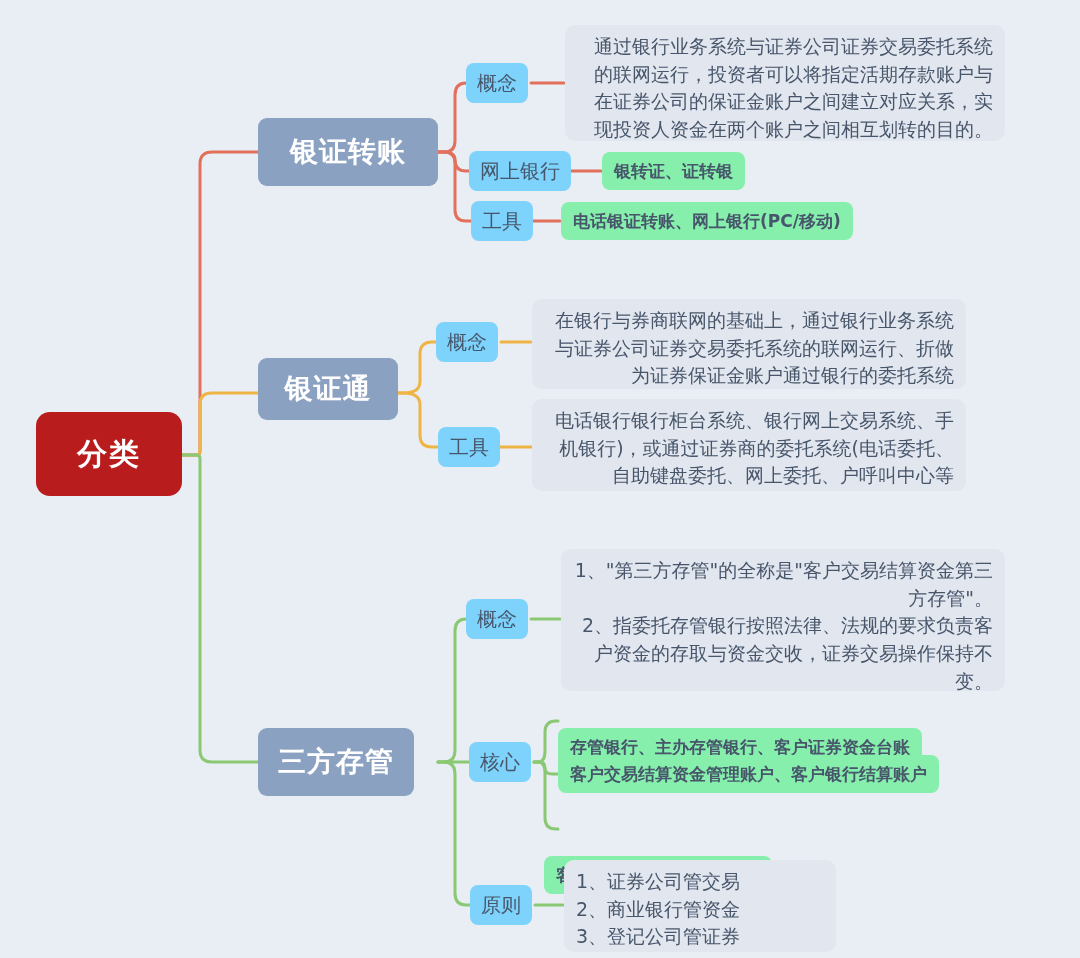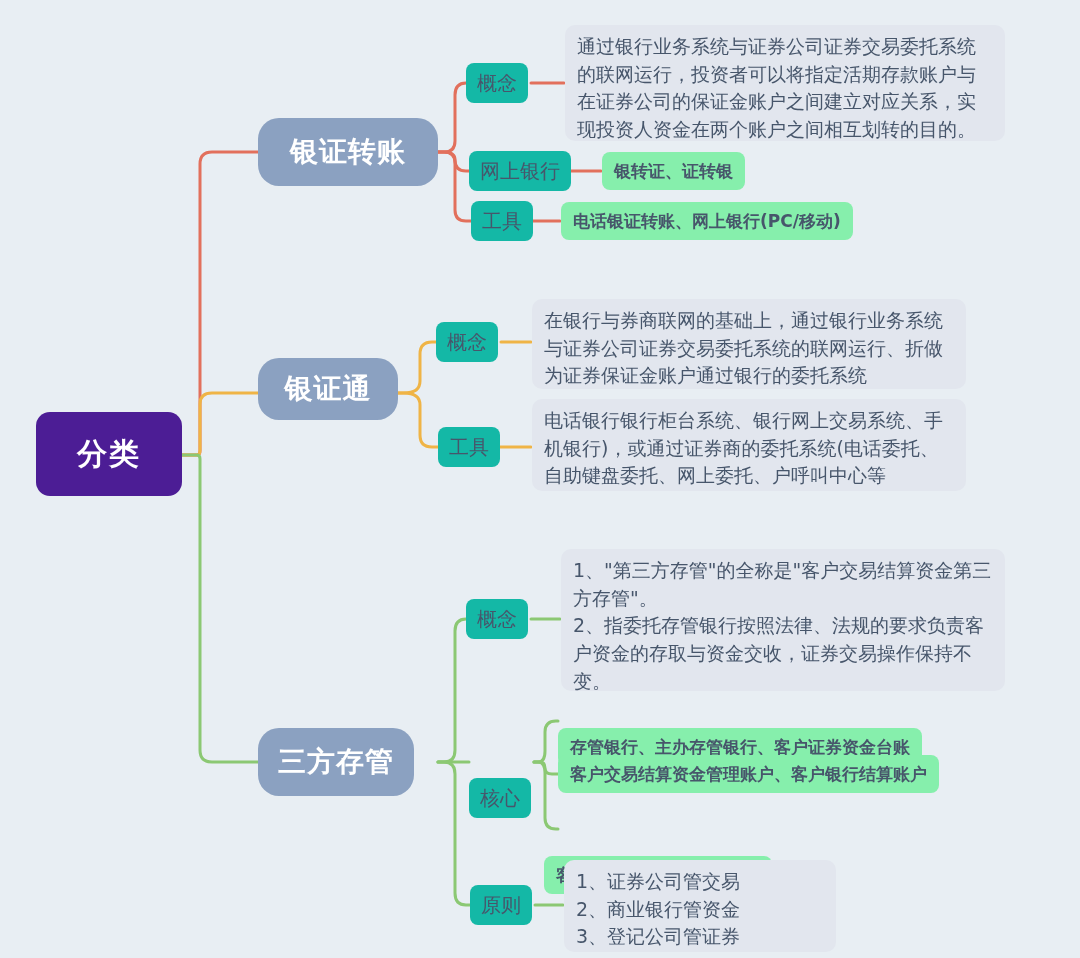--- a/index.html
+++ b/index.html
@@ -2,31 +2,31 @@
 <html><head>
 <meta charset="utf-8">
 <style>
   html,body{margin:0;padding:0;}
   body{
     width:1080px;height:958px;position:relative;overflow:hidden;
     background:#e8eef3;
     font-family:"DejaVu Sans","Liberation Sans",sans-serif;
   }
   #edges{position:absolute;left:0;top:0;z-index:0;}
-  .box{position:absolute;box-sizing:border-box;display:flex;align-items:center;z-index:1;color:#47566b;}
+  .box{position:absolute;box-sizing:border-box;display:flex;align-items:center;z-index:1;color:#47566b;text-align:right;}
   .rootnode{
-    background:#4c1d95;color:#ffffff;font-size:30px;font-weight:bold;
+    background:#b91c1c;color:#ffffff;font-size:30px;font-weight:bold;
     justify-content:center;border-radius:14px;letter-spacing:2px;
   }
   .bnode{
     background:#8ba1c1;color:#ffffff;font-size:28px;font-weight:bold;
-    justify-content:center;border-radius:21px;letter-spacing:1px;
+    justify-content:center;border-radius:9px;letter-spacing:1px;
   }
   .label{
-    background:#14b8a6;font-size:20px;justify-content:center;
+    background:#7dd3fc;font-size:20px;justify-content:center;
     border-radius:8px;padding:0 11px;white-space:nowrap;height:40px;
   }
   .leaf{
     background:#86efac;font-size:17px;border-radius:8px;
     padding:0 12px;white-space:nowrap;height:38px;font-weight:bold;
   }
   .para{
     background:#e2e6ee;font-size:19px;line-height:1.46;border-radius:10px;
     padding:8px 12px;align-items:flex-start;
   }
@@ -107,21 +107,21 @@
 <div class="box bnode" style="left:258px;top:728px;width:156px;height:68px;">
   <span>三方存管</span>
 </div>
 <div class="box label" style="left:466px;top:599px;">
   <span>概念</span>
 </div>
 <div class="box para pre" style="left:561px;top:549px;width:444px;height:142px;">
   <span class="pre">1、"第三方存管"的全称是"客户交易结算资金第三方存管"。
 2、指委托存管银行按照法律、法规的要求负责客户资金的存取与资金交收，证券交易操作保持不变。</span>
 </div>
-<div class="box label" style="left:469px;top:742px;margin-top:36px;">
+<div class="box label" style="left:469px;top:742px;">
   <span>核心</span>
 </div>
 <div class="box leaf" style="left:558px;top:728px;">
   <span>存管银行、主办存管银行、客户证券资金台账</span>
 </div>
 <div class="box leaf" style="left:558px;top:755px;">
   <span>客户交易结算资金管理账户、客户银行结算账户</span>
 </div>
 <div class="box leaf" style="left:544px;top:810px;margin-top:46px;">
   <span>客户交易结算资金汇总账户</span>

